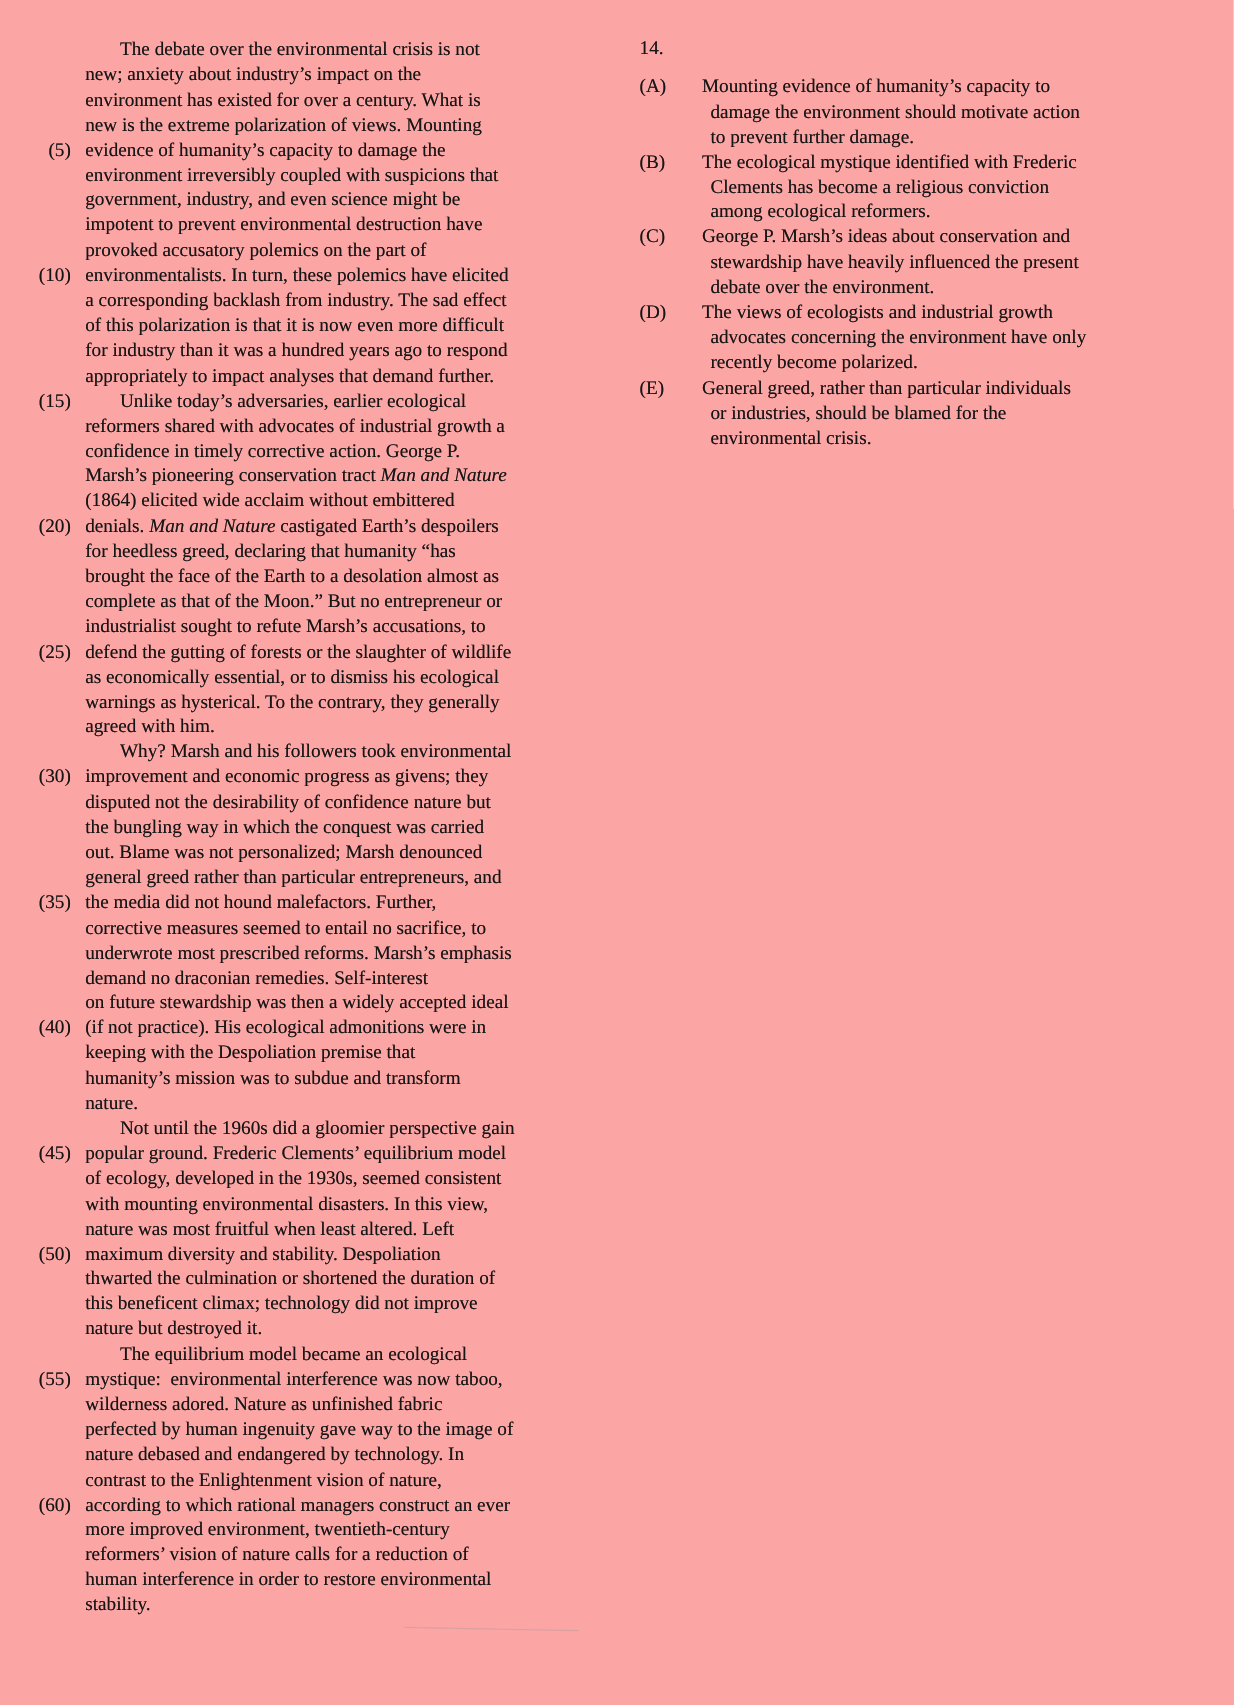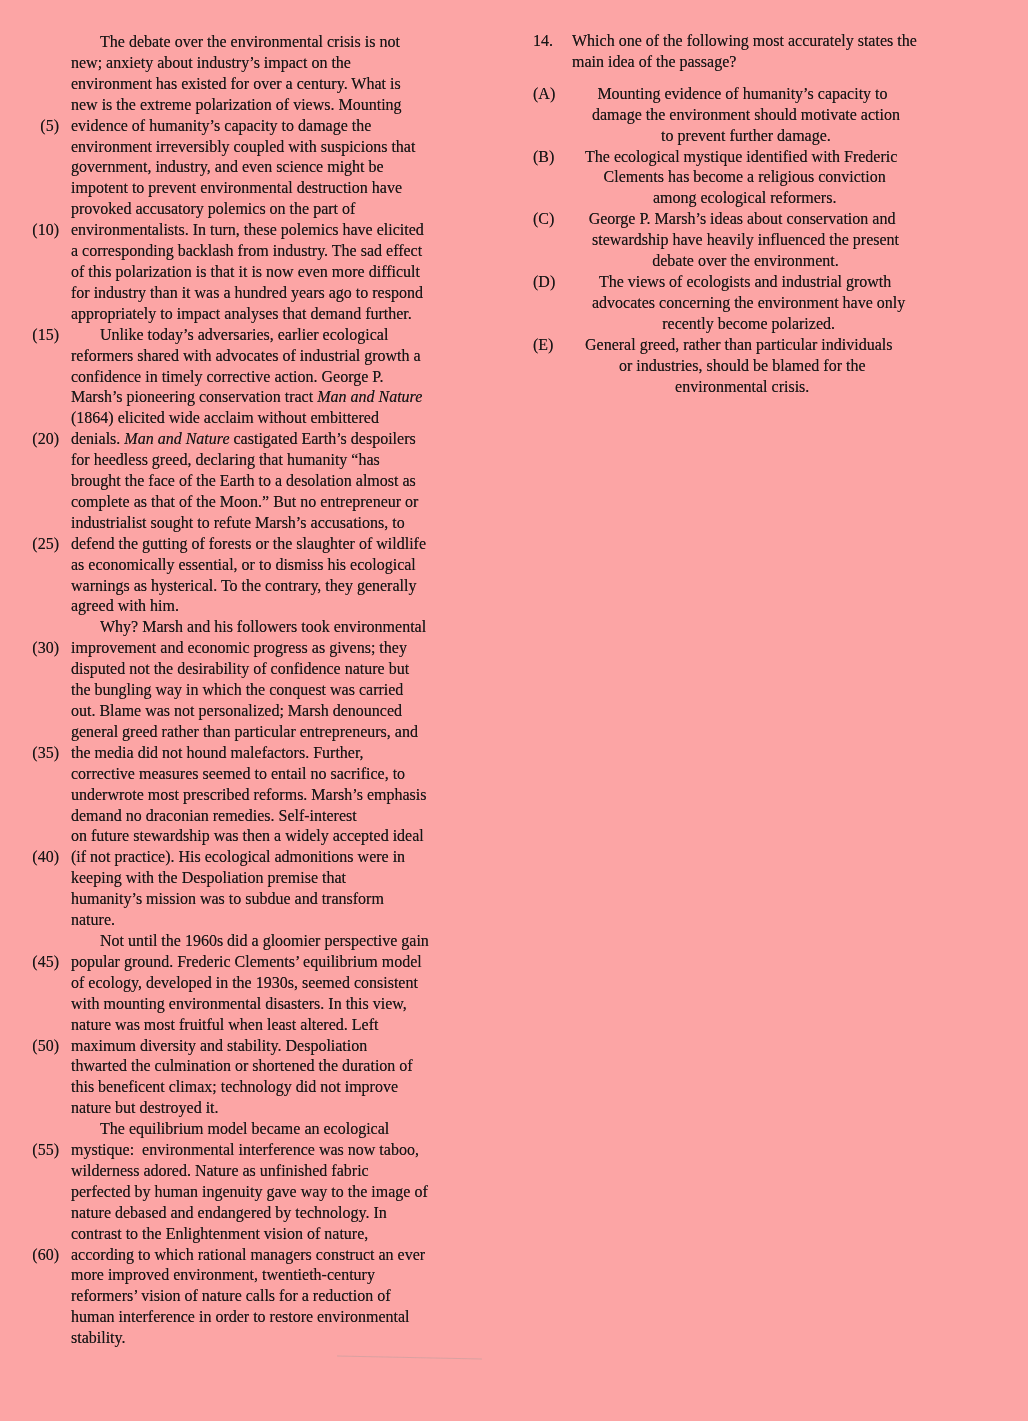--- a/index.html
+++ b/index.html
@@ -35,29 +35,29 @@
   }
   .ptext.indent { padding-left: 29px; }
 
   
   .question {
     position: absolute;
     left: 533px;
     top: 31px;
     width: 485px;
   }
-  .qrow { display: flex; line-height: 20.9px; }
+  .qrow { display: flex; line-height: 20.9px; gap: 43px; }
   .qnum { flex: none; width: 39px; white-space: pre; }
   .qstem .qline { white-space: pre; line-height: 20.9px; }
 
   .choices { margin-top: 11px; }
   .choice { display: flex; line-height: 20.9px; }
   .choice-label { flex: none; width: 52px; white-space: pre; }
   .choice-lines { }
-  .choice-line { white-space: pre; line-height: 20.9px; text-align: center; }
+  .choice-line { white-space: pre; line-height: 20.9px; }
   .choice-line + .choice-line { padding-left: 7px; }
 
   
   .artifact {
     position: absolute;
     left: 337px;
     top: 1357px;
     width: 145px;
     height: 1px;
     background: #9a9a9a;
@@ -326,24 +326,20 @@
         <div class="prow">
           <span class="pnum"></span>
           <span class="ptext">stability.</span>
         </div>
       </div>
   </div>
 
   <div class="question">
     <div class="qrow">
       <span class="qnum">14.</span>
-      <div class="qstem">
-          <div class="qline">Which one of the following most accurately states the</div>
-          <div class="qline">main idea of the passage?</div>
-        </div>
     </div>
     <div class="choices">
         <div class="choice">
           <span class="choice-label">(A)</span>
           <div class="choice-lines">
             <div class="choice-line">Mounting evidence of humanity’s capacity to</div>
             <div class="choice-line">damage the environment should motivate action</div>
             <div class="choice-line">to prevent further damage.</div>
           </div>
         </div>

